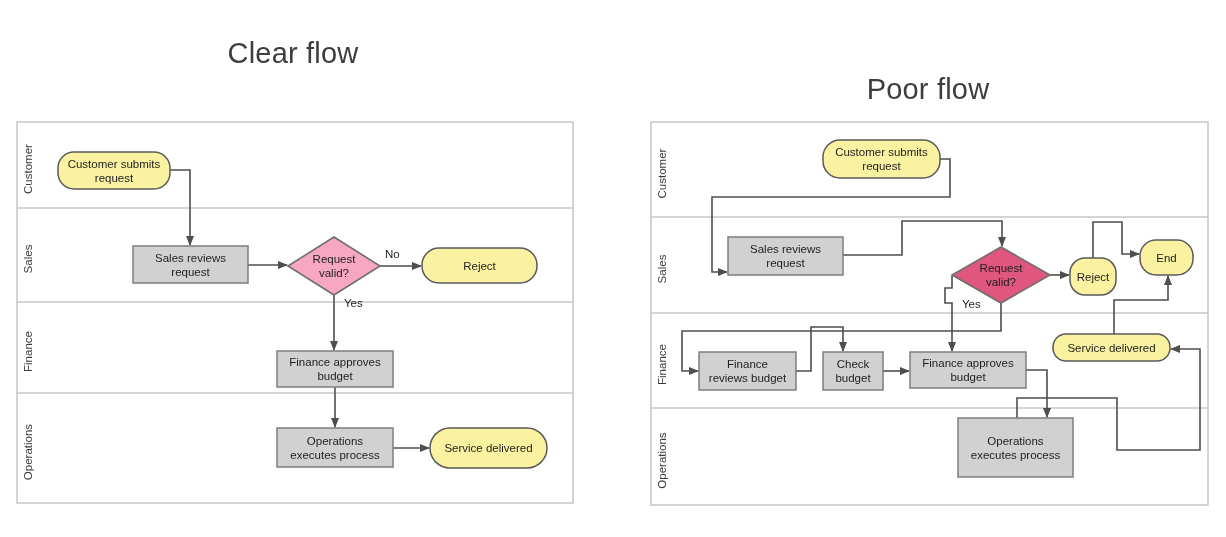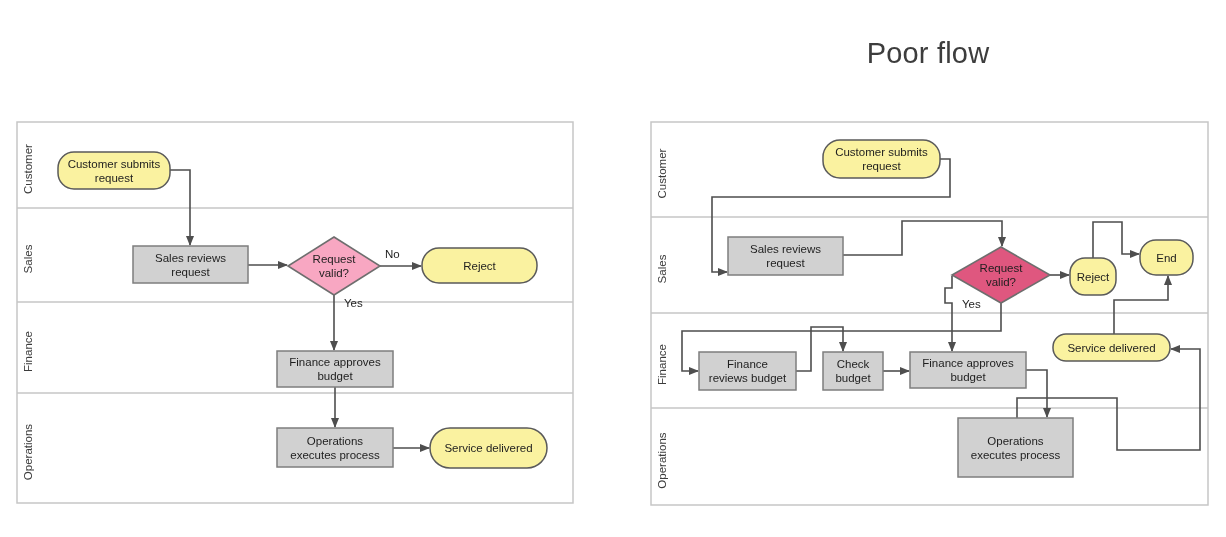--- a/index.html
+++ b/index.html
@@ -9,21 +9,22 @@
                  font-weight:400;text-align:center;letter-spacing:0.2px;}
   #title-left{left:0;width:586px;}
   #title-right{left:633px;width:590px;}
   #flow-canvas{position:absolute;left:0;top:0;}
   svg text{font-family:"Liberation Sans", sans-serif;}
 </style>
 </head>
 <body>
 
 <div id="stage">
-  <div id="title-right" class="diagram-title" style="color: rgb(61, 61, 61);">Poor flow</div>
+  <div id="title-left" class="diagram-title" style="color: rgb(61, 61, 61);">Clear flow</div>
+  <div id="title-right" class="diagram-title" style="color: rgb(61, 61, 61); margin-top: 36px;">Poor flow</div>
   <svg id="flow-canvas" width="1226" height="537" viewBox="0 0 1226 537">
       <defs>
         <marker id="arw" markerWidth="10" markerHeight="8" refX="9" refY="4" orient="auto" markerUnits="userSpaceOnUse">
           <path d="M0,0 L10,4 L0,8 Z" fill="#4e4e4e"></path>
         </marker>
       </defs>
       <g>
         <rect x="17" y="122" width="556" height="381" fill="none" stroke="#c6c6c6" stroke-width="1.5"></rect>
         <text x="32" y="169" transform="rotate(-90 32 169)" text-anchor="middle" font-size="11.5" fill="#3c3c3c">Customer</text>
         <line x1="17" y1="208" x2="573" y2="208" stroke="#c6c6c6" stroke-width="1.3"></line>

